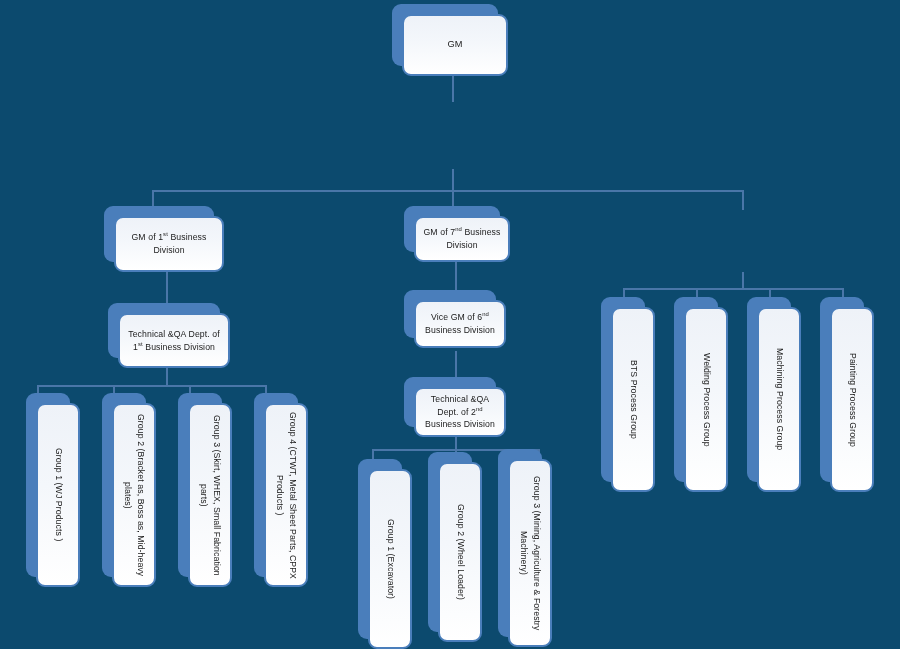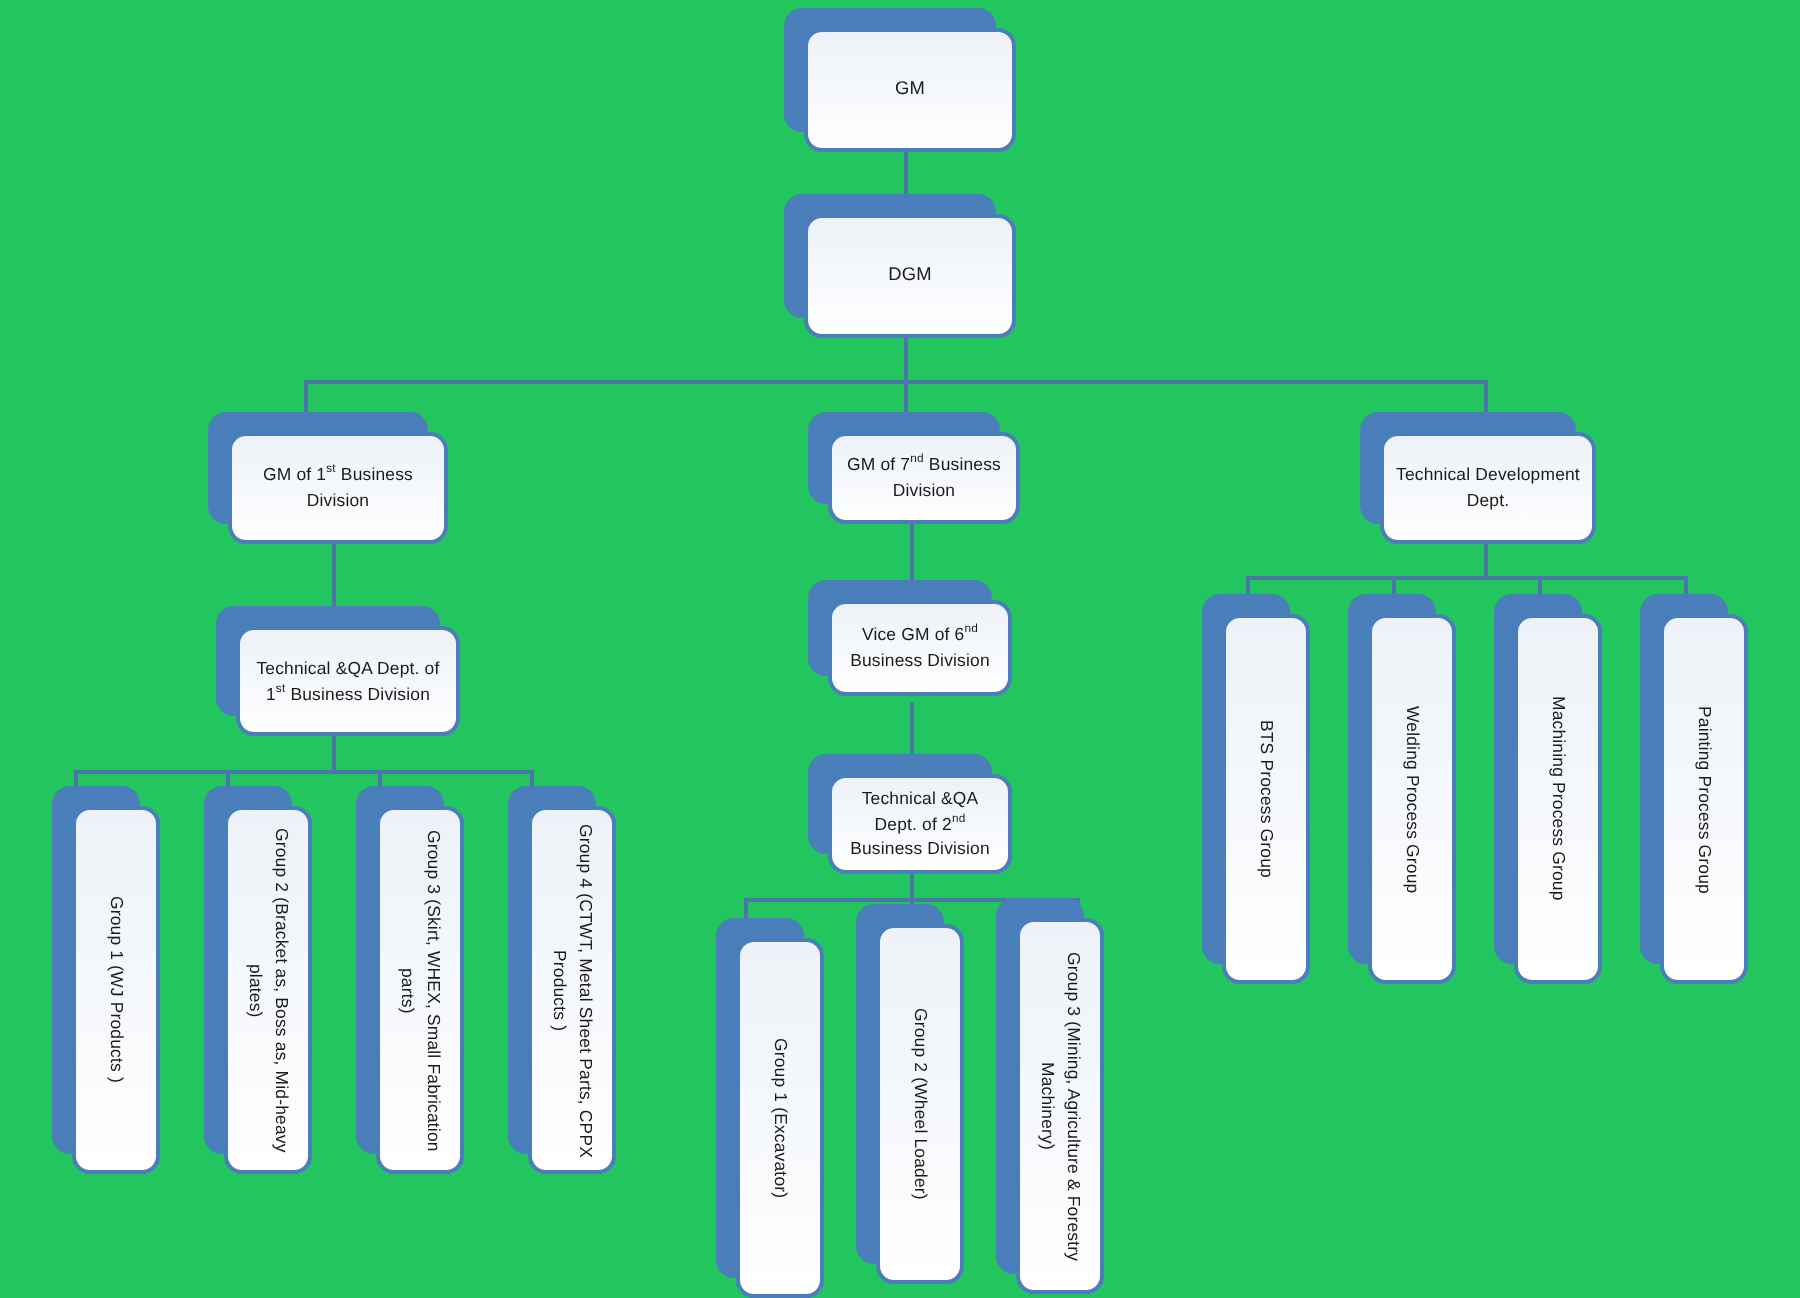--- a/index.html
+++ b/index.html
@@ -7,21 +7,21 @@
     padding: 0;
     background: #ffffff;
   }
   body {
     font-family: "Liberation Sans", sans-serif;
   }
   #chart-canvas {
     position: relative;
     width: 900px;
     height: 649px;
-    background: #22c55e;
+    background: #0c4a6e;
     overflow: hidden;
   }
 
   
   .conn {
     position: absolute;
     background: #4a76a8;
   }
   .conn-h { height: 2px; }
   .conn-v { width: 2px; }
@@ -122,47 +122,35 @@
   <div class="conn conn-v" style="left:769px; top:288px; height:11px;"></div>
   <div class="conn conn-v" style="left:842px; top:288px; height:11px;"></div>
 
   <div class="node big" style="left:392px; top:4px; width:106px; height:62px;">
     <div class="plate"></div>
     <div class="face">
       <div class="label">GM</div>
     </div>
   </div>
 
-  <div class="node big" style="left:392px; top:97px; width:106px; height:62px;">
-    <div class="plate"></div>
-    <div class="face">
-      <div class="label">DGM</div>
-    </div>
-  </div>
 
   <div class="node" style="left:104px; top:206px; width:110px; height:56px;">
     <div class="plate"></div>
     <div class="face">
       <div class="label"><span>GM of 1</span><sup>st</sup><span> Business Division</span></div>
     </div>
   </div>
 
   <div class="node" style="left:404px; top:206px; width:96px; height:46px;">
     <div class="plate"></div>
     <div class="face">
       <div class="label"><span>GM of 7</span><sup>nd</sup><span> Business Division</span></div>
     </div>
   </div>
 
-  <div class="node" style="left:680px; top:206px; width:108px; height:56px;">
-    <div class="plate"></div>
-    <div class="face">
-      <div class="label">Technical Development Dept.</div>
-    </div>
-  </div>
 
   <div class="node" style="left:108px; top:303px; width:112px; height:55px;">
     <div class="plate"></div>
     <div class="face">
       <div class="label"><span>Technical &amp;QA Dept. of 1</span><sup>st</sup><span> Business Division</span></div>
     </div>
   </div>
 
   <div class="node" style="left:404px; top:290px; width:92px; height:48px;">
     <div class="plate"></div>

